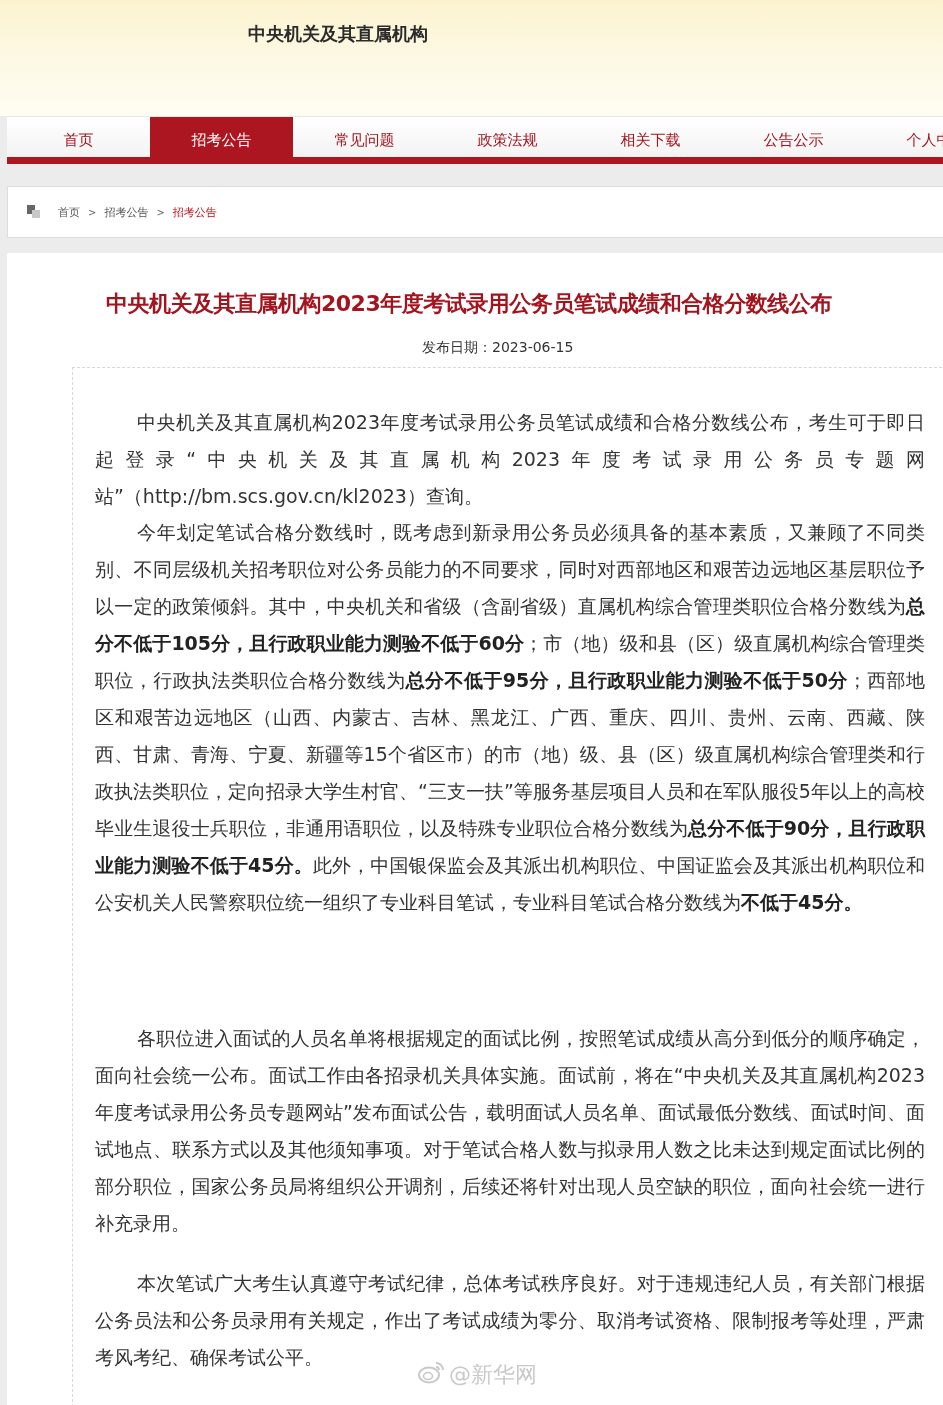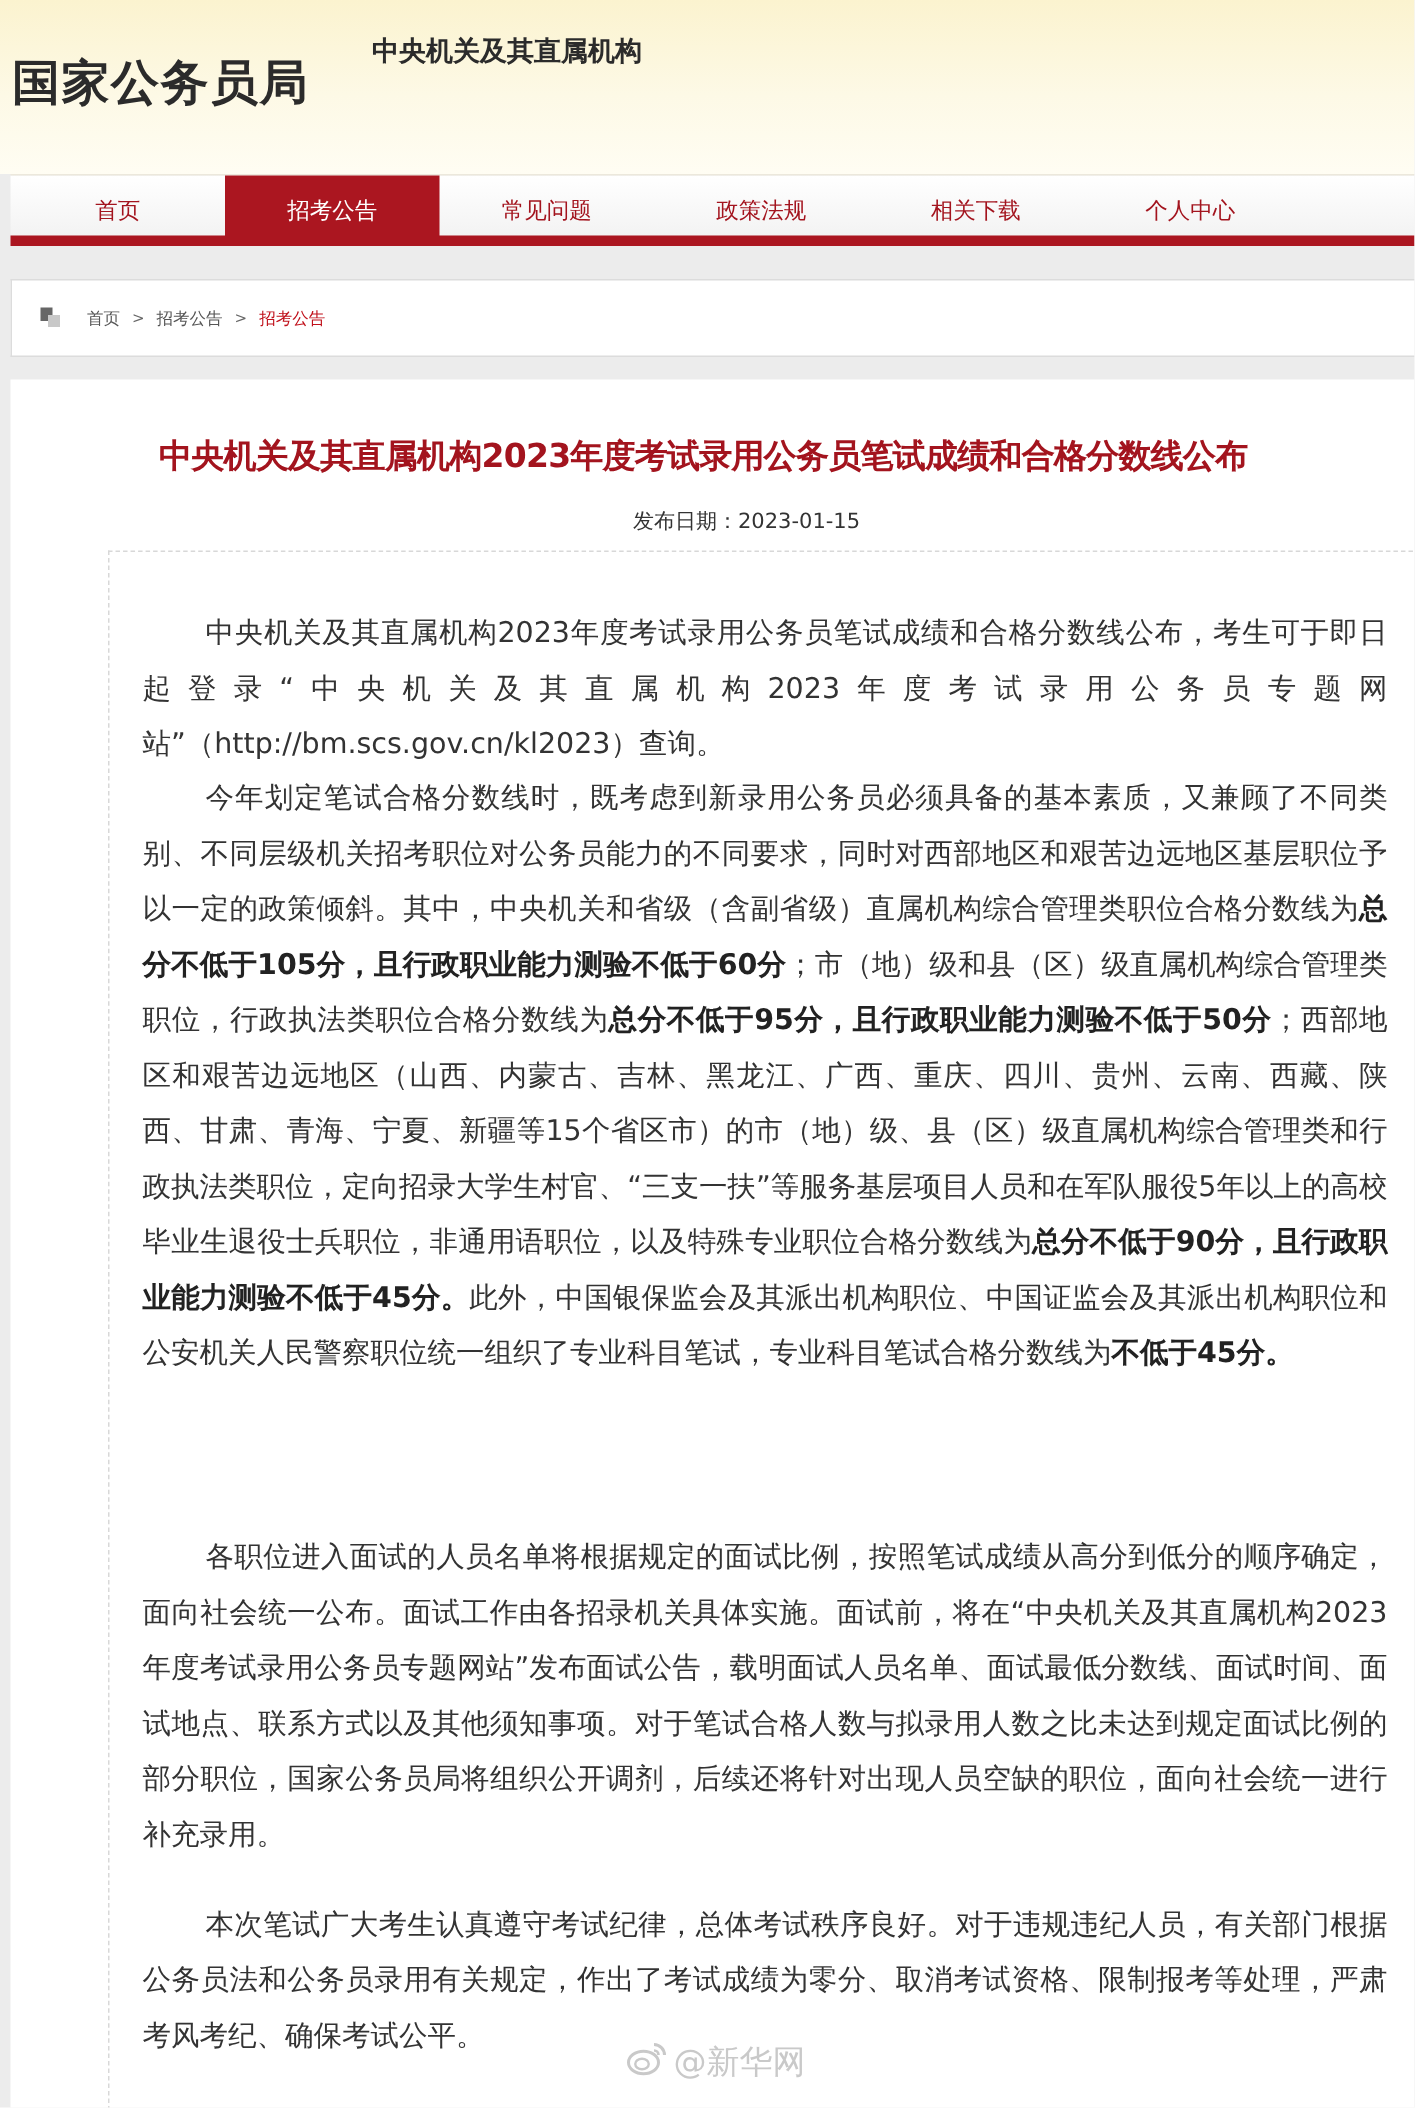--- a/index.html
+++ b/index.html
@@ -82,51 +82,51 @@
   .watermark {
     position: absolute; left: 345px; top: 992px; display: flex; align-items: flex-start; gap: 3px;
     color: #c9c9c9; font-size: 22px;
   }
   .weibo-icon { width: 28px; height: 24px; }
 </style>
 </head>
 <body>
 
 <div class="header">
-  <div class="logo-main">国家公务员局</div>
   <div class="logo-sub1">中央机关及其直属机构</div>
 </div>
 
 <div class="nav">
   <div class="nav-item">首页</div>
   <div class="nav-item active">招考公告</div>
   <div class="nav-item">常见问题</div>
   <div class="nav-item">政策法规</div>
   <div class="nav-item">相关下载</div>
+  <div class="nav-item">公告公示</div>
   <div class="nav-item">个人中心</div>
 </div>
 
 <div class="breadcrumb-box">
   <div class="bc-icon">
     <span class="a"></span>
       <span class="b"></span>
   </div>
   <div class="bc-text">
     <a>首页</a>
     <span class="sep">&gt;</span>
     <a>招考公告</a>
     <span class="sep">&gt;</span>
     <span class="cur">招考公告</span>
   </div>
 </div>
 
 <div class="content">
   <h1 class="article-title">中央机关及其直属机构2023年度考试录用公务员笔试成绩和合格分数线公布</h1>
   <div class="pub-date">
-    <span>发布日期：</span><span>2023-01-15</span>
+    <span>发布日期：</span><span>2023-06-15</span>
   </div>
 
   <div class="body-box">
     <p class="para" style="top:36px;">
       <span>中央机关及其直属机构2023年度考试录用公务员笔试成绩和合格分数线公布，考生可于即日起登录“中央机关及其直属机构2023年度考试录用公务员专题网站”（http://bm.scs.gov.cn/kl2023）查询。</span>
     </p>
 
     <p class="para" style="top:146px;">
       <span>今年划定笔试合格分数线时，既考虑到新录用公务员必须具备的基本素质，又兼顾了不同类别、不同层级机关招考职位对公务员能力的不同要求，同时对西部地区和艰苦边远地区基层职位予以一定的政策倾斜。其中，中央机关和省级（含副省级）直属机构综合管理类职位合格分数线为</span><b>总分不低于105分，且行政职业能力测验不低于60分</b><span>；市（地）级和县（区）级直属机构综合管理类职位，行政执法类职位合格分数线为</span><b>总分不低于95分，且行政职业能力测验不低于50分</b><span>；西部地区和艰苦边远地区（山西、内蒙古、吉林、黑龙江、广西、重庆、四川、贵州、云南、西藏、陕西、甘肃、青海、宁夏、新疆等15个省区市）的市（地）级、县（区）级直属机构综合管理类和行政执法类职位，定向招录大学生村官、“三支一扶”等服务基层项目人员和在军队服役5年以上的高校毕业生退役士兵职位，非通用语职位，以及特殊专业职位合格分数线为</span><b>总分不低于90分，且行政职业能力测验不低于45分。</b><span>此外，中国银保监会及其派出机构职位、中国证监会及其派出机构职位和公安机关人民警察职位统一组织了专业科目笔试，专业科目笔试合格分数线为</span><b>不低于45分。</b>
     </p>

